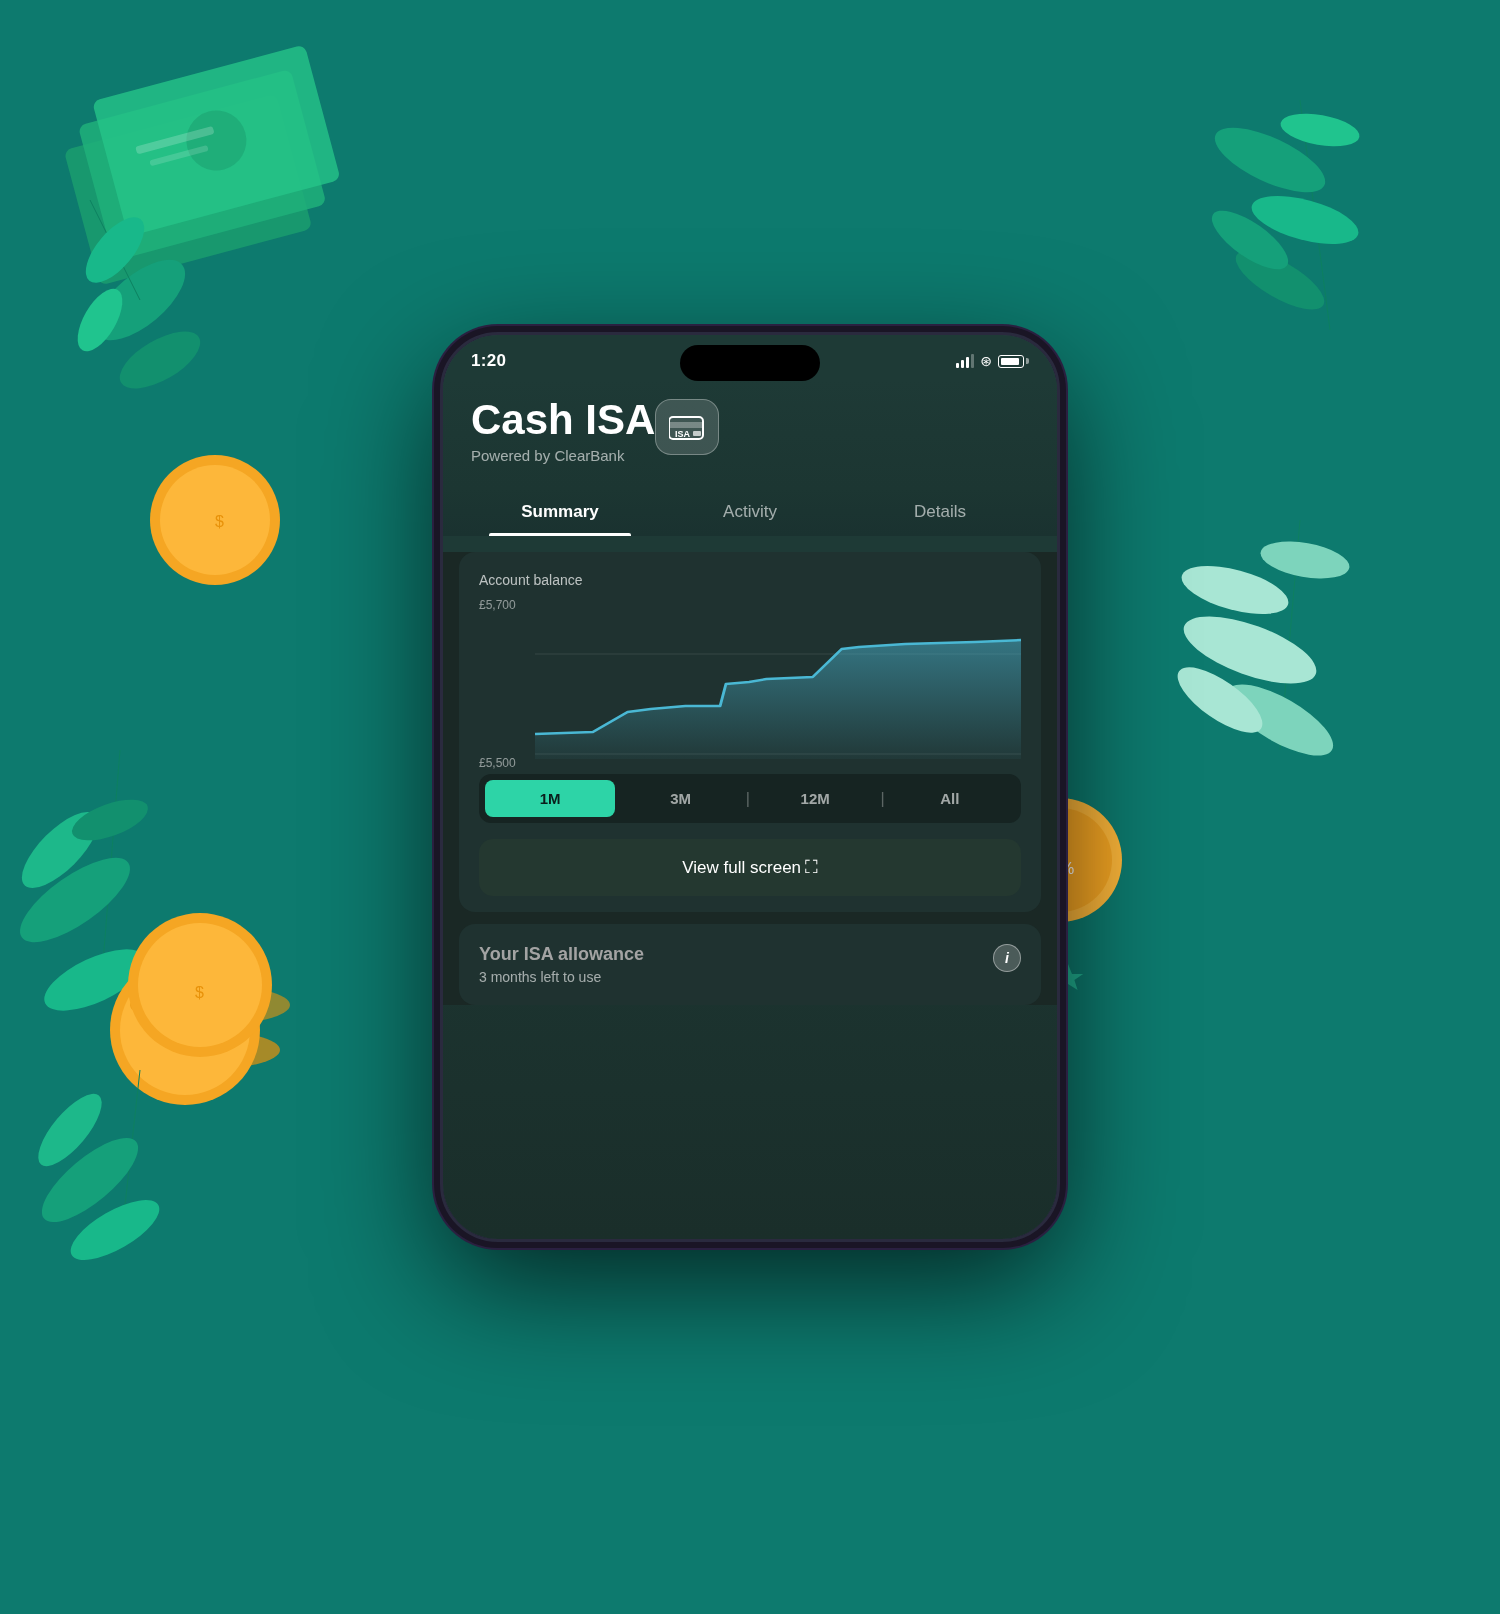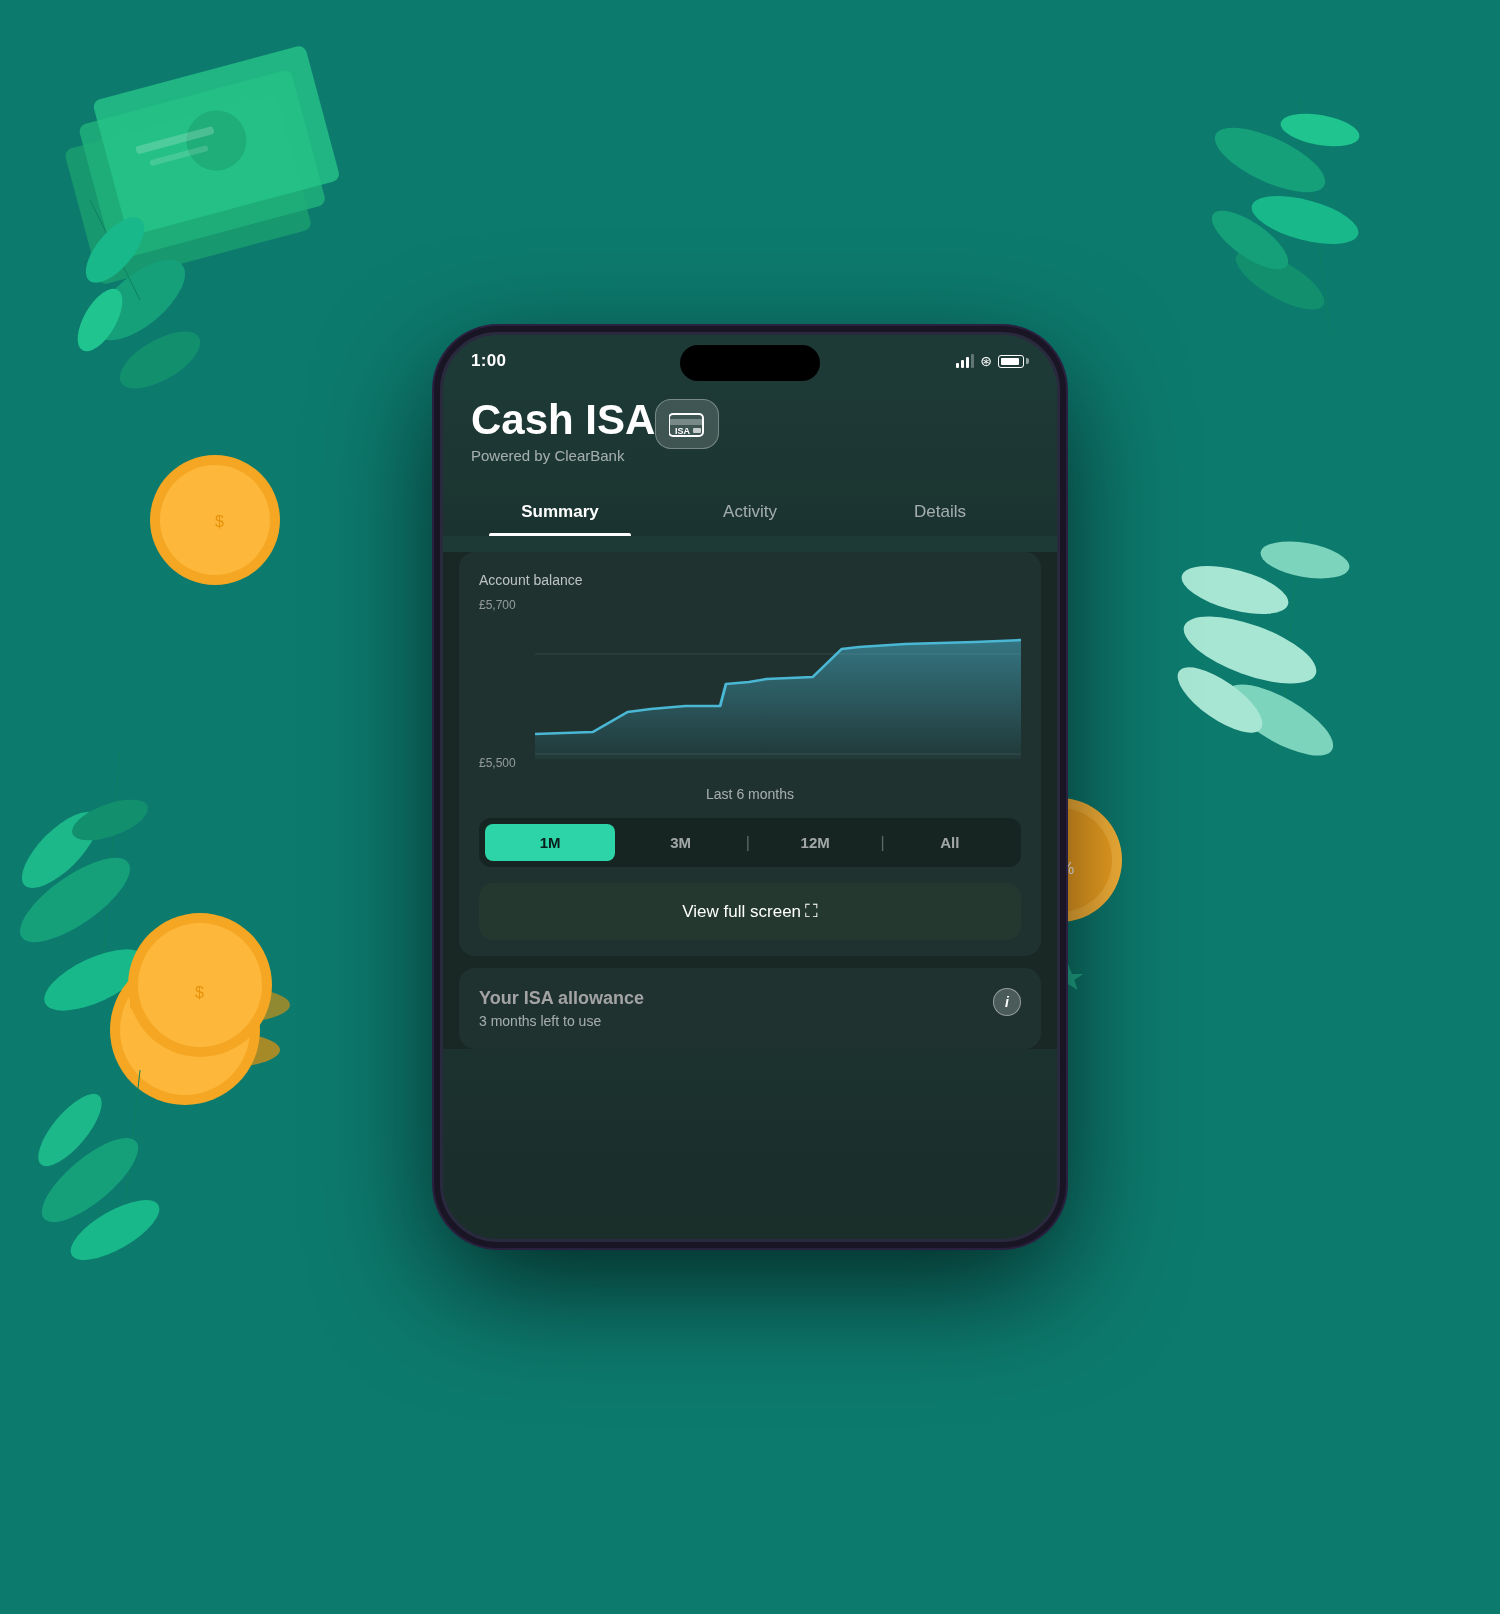--- a/index.html
+++ b/index.html
@@ -136,21 +136,21 @@
       margin-bottom: 6px;
     }
 
     .header-subtitle {
       color: rgba(255,255,255,0.6);
       font-size: 15px;
     }
 
     .isa-icon {
       width: 64px;
-      height: 50px;
+      height: 56px;
       background: rgba(255,255,255,0.15);
       border-radius: 16px;
       border: 1.5px solid rgba(255,255,255,0.3);
       display: flex;
       align-items: center;
       justify-content: center;
       color: white;
       font-size: 22px;
     }
 
@@ -487,21 +487,21 @@
   <polygon points="1050,960 1060,985 1088,985 1066,1000 1074,1025 1050,1010 1026,1025 1034,1000 1012,985 1040,985" fill="#2dd4a7" opacity="0.6" transform="scale(0.4) translate(1620, 1450)"></polygon>
   <polygon points="880,1000 887,1018 906,1018 892,1028 897,1046 880,1036 863,1046 868,1028 854,1018 873,1018" fill="#2dd4a7" opacity="0.5" transform="scale(0.3) translate(2000, 1500)"></polygon>
 </svg>
 
 <div class="scene">
   <div class="phone-wrapper">
     <div class="phone-frame">
 
       <div class="status-bar">
         <div class="dynamic-island"></div>
-        <span class="status-time">1:00</span>
+        <span class="status-time">1:20</span>
         <div class="status-icons">
           <div class="signal-bar">
             <span></span>
               <span></span>
               <span></span>
               <span></span>
           </div>
           <span class="wifi-icon">⊛</span>
           <div class="battery-icon">
             <div class="battery-body">
@@ -563,21 +563,20 @@
                   <line x1="0" y1="60" x2="420" y2="60" stroke="rgba(255,255,255,0.1)" stroke-width="1"></line>
                   <line x1="0" y1="160" x2="420" y2="160" stroke="rgba(255,255,255,0.1)" stroke-width="1"></line>
 
                   <path d="M0,145 L0,140 L50,138 L80,118 L80,118 L100,115 L130,112 L160,112 L165,90 L165,90 L185,88 L200,85 L240,83 L265,55 L265,55 L280,53 L320,50 L380,48 L420,46 L420,165 L0,165 Z" fill="url(#chartGrad)"></path>
 
                   <path d="M0,140 L50,138 L80,118 L100,115 L130,112 L160,112 L165,90 L185,88 L200,85 L240,83 L265,55 L280,53 L320,50 L380,48 L420,46" fill="none" stroke="#4ab8d4" stroke-width="2.5" stroke-linejoin="round"></path>
                 </svg>
               </div>
             </div>
 
-            <div class="chart-period">Last 6 months</div>
 
             <div class="time-range">
               <div class="time-btn active">1M</div>
               <span class="time-divider"></span>
               <div class="time-btn">3M</div>
               <span class="time-divider">|</span>
               <div class="time-btn">12M</div>
               <span class="time-divider">|</span>
               <div class="time-btn">All</div>
             </div>

